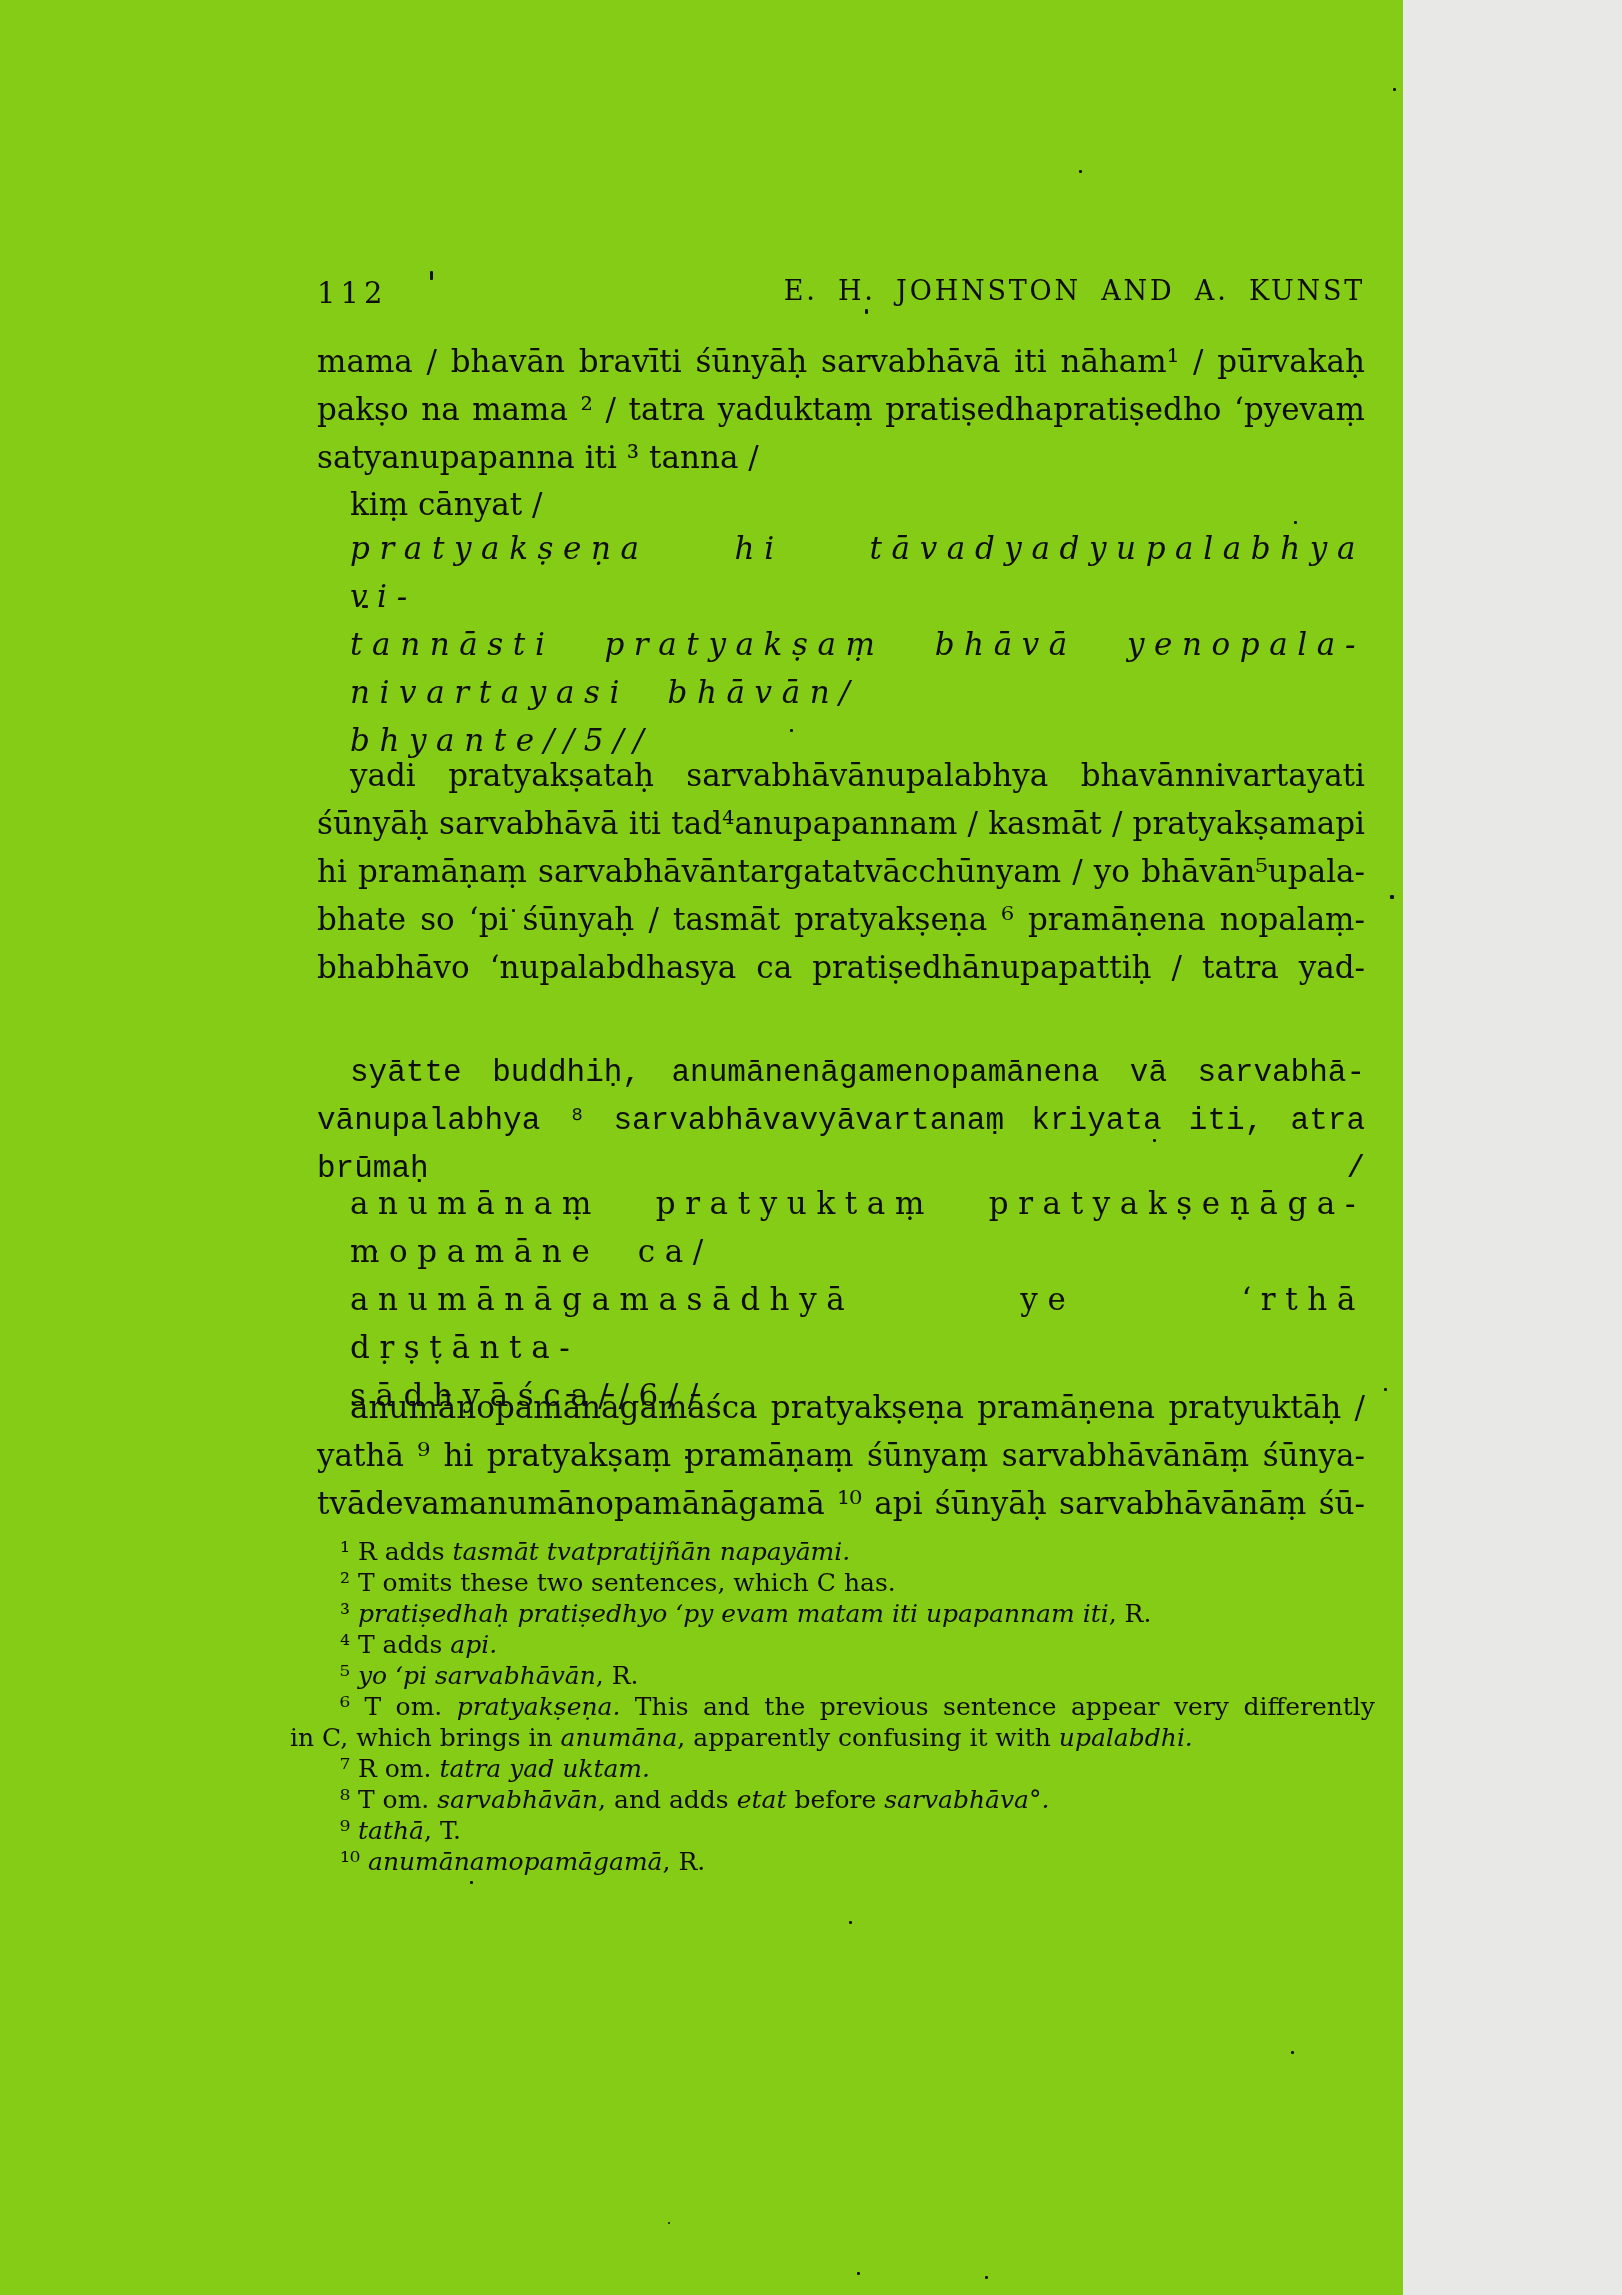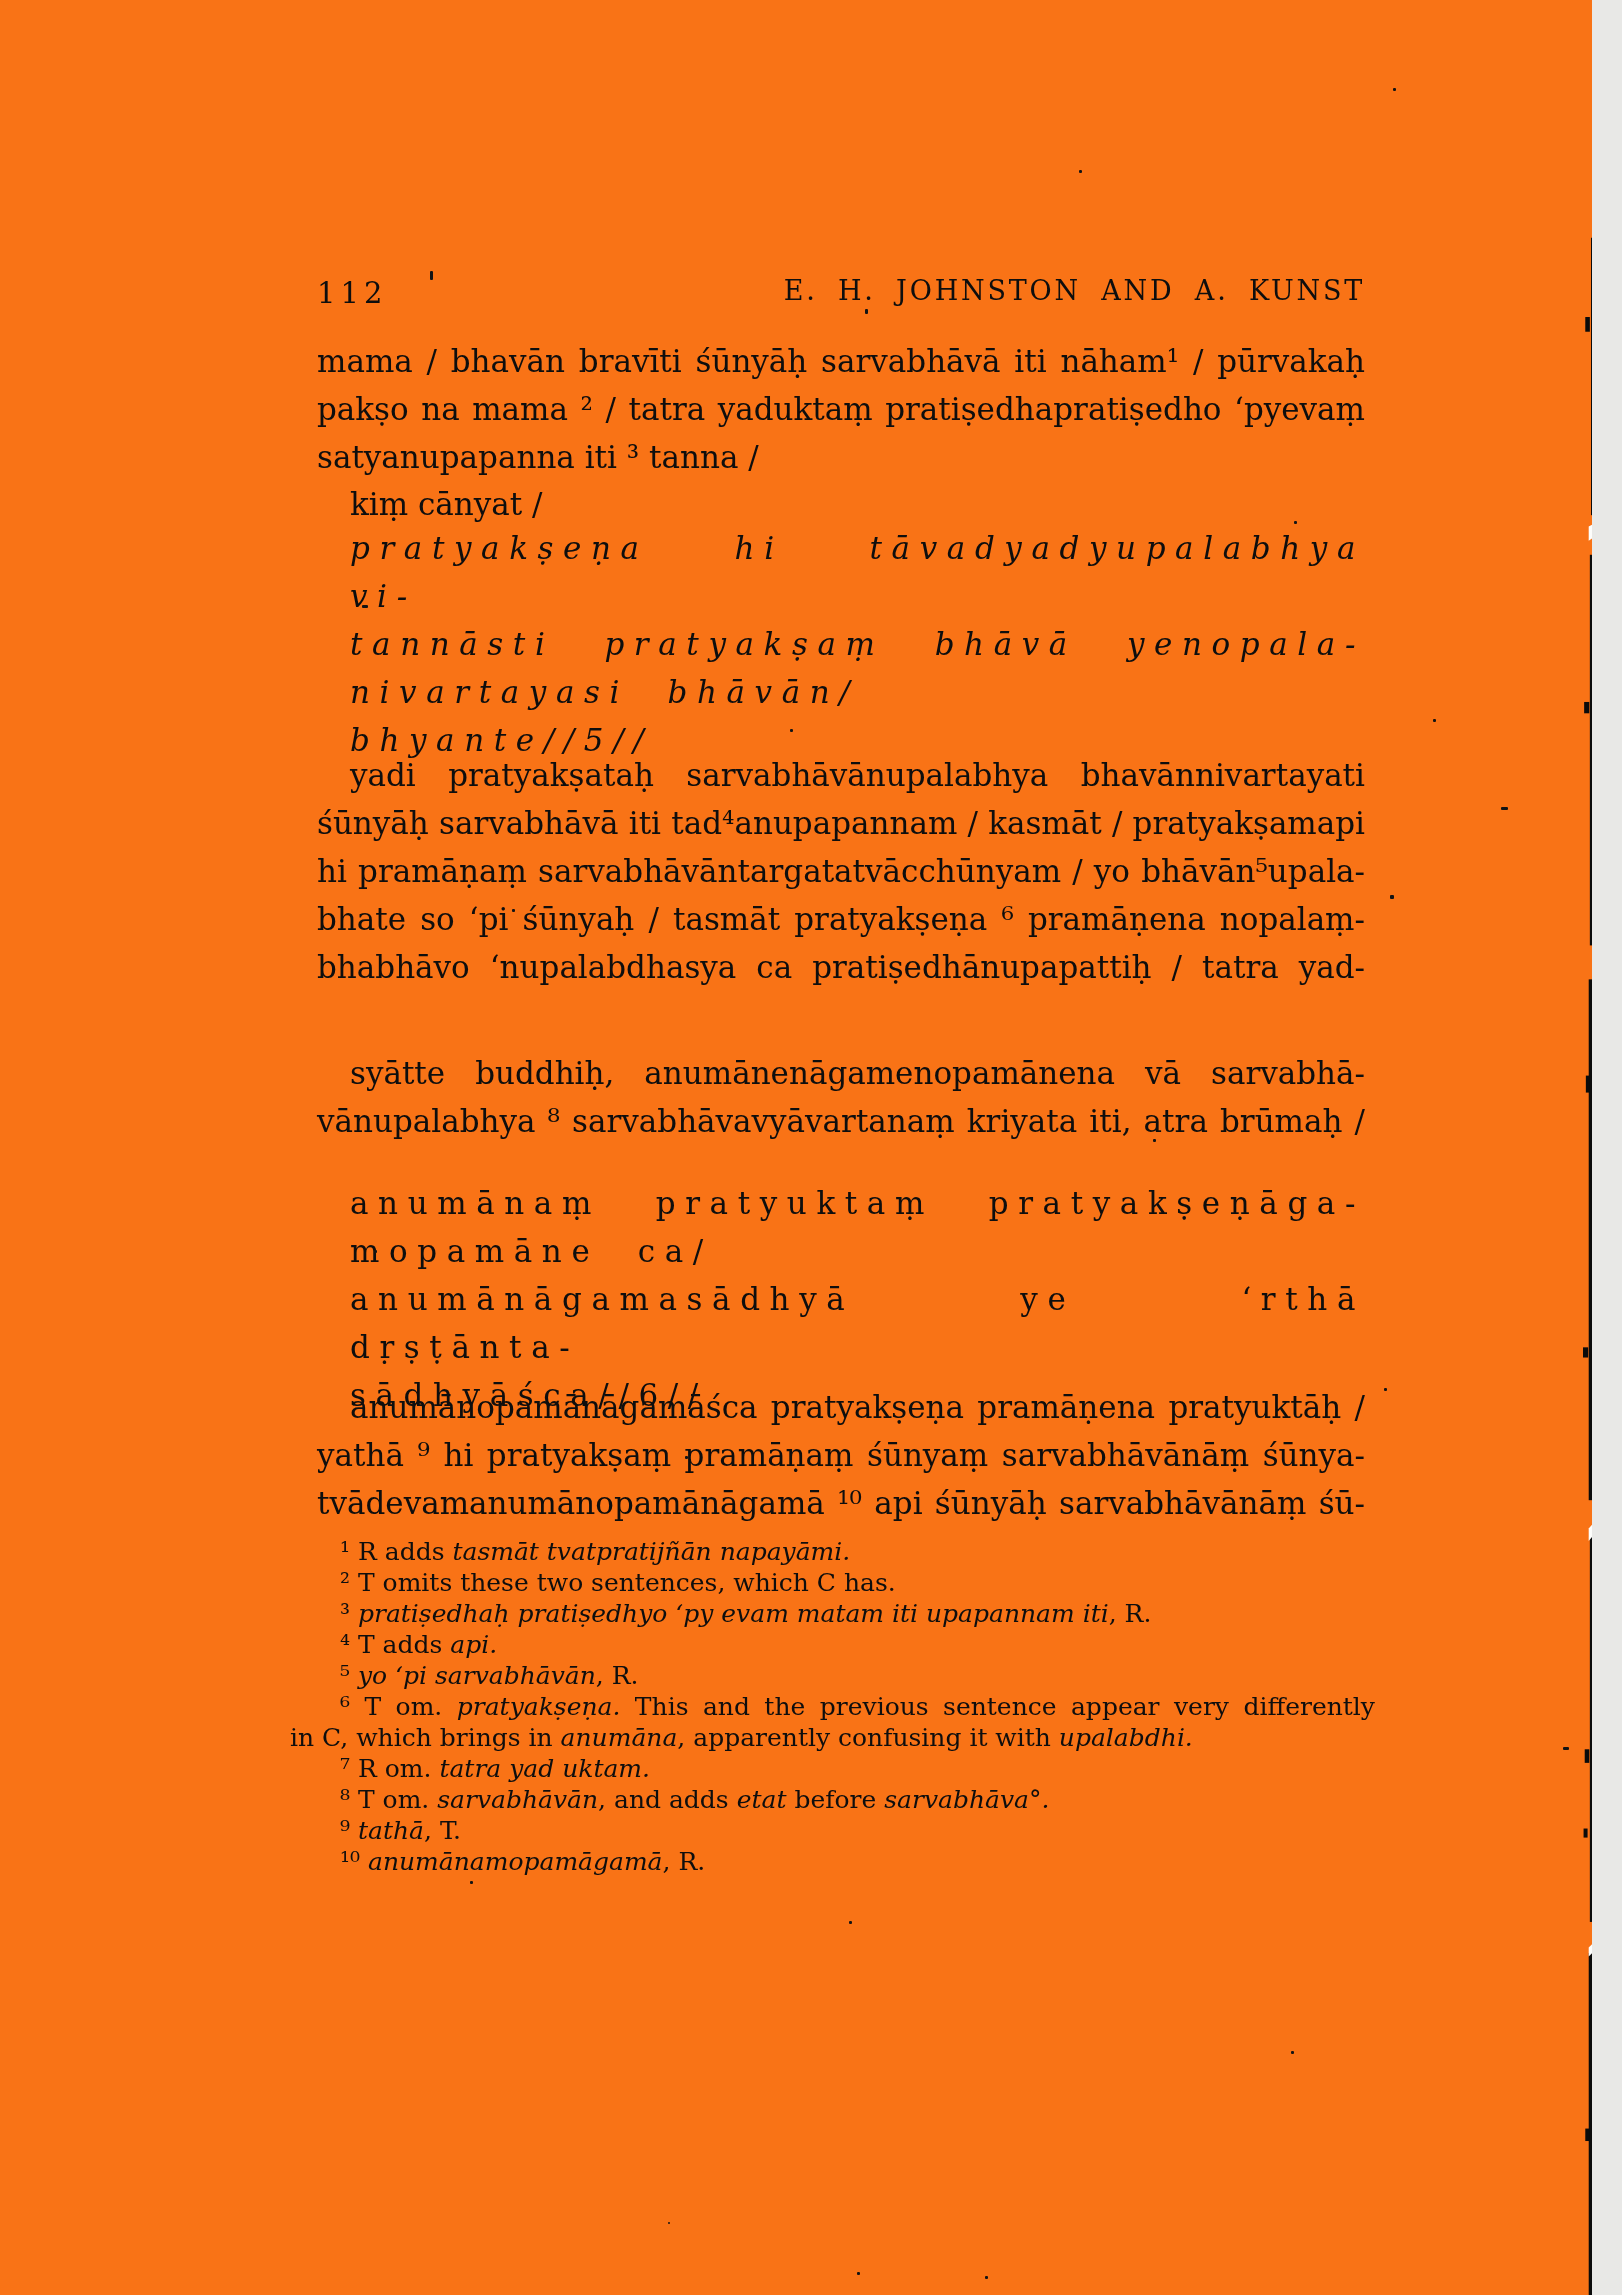--- a/index.html
+++ b/index.html
@@ -1,19 +1,19 @@
 <!DOCTYPE html>
 <html style="font-size:9px"><head>
 <meta charset="utf-8">
 <style>
   html,body { margin:0; padding:0; background:#e8e8e6; }
   .page {
     position:relative;
-    width:1592px; height:2295px;
-    background:#f97316;
+    width:1403px; height:2295px;
+    background:#84cc16;
     color:#0e0e0e;
     font-family:"DejaVu Serif","Liberation Serif",serif;
     overflow:hidden;
   }
   
   .running-head { position:absolute; top:275px; left:317px; width:1048px; height:40px; }
   .page-number { position:absolute; left:0; top:1.1px; font-size:29px; letter-spacing:5.1px; }
   .running-title { display:block; text-align:right; font-size:27px; letter-spacing:2.8px; word-spacing:9px; }
 
   
@@ -23,21 +23,21 @@
   .l { text-align:left; }
   .indent { text-indent:33px; }
 
   .verse .line { padding-left:33px; letter-spacing:9.6px; word-spacing:19px; }
   .verse .j { padding-left:33px; }
 
   #para1 { top:337px; }
   #kim-canyat { top:480px; }
   #verse5 { top:524px;font-style:italic; }
   #para2 { top:751px; }
-  #para3 { top:1049px; }
+  #para3 { top:1049px;font-family:Liberation Mono, monospace; }
   #verse6 { top:1179px; }
   #para4 { top:1383px; }
 
   
   .footnotes { position:absolute; top:1536px; left:290px; width:1085px; }
   .fn-line { font-size:25px; line-height:31px; white-space:normal; }
   .fn-indent { text-indent:50px; }
   .it { font-style:italic; }
 
   

